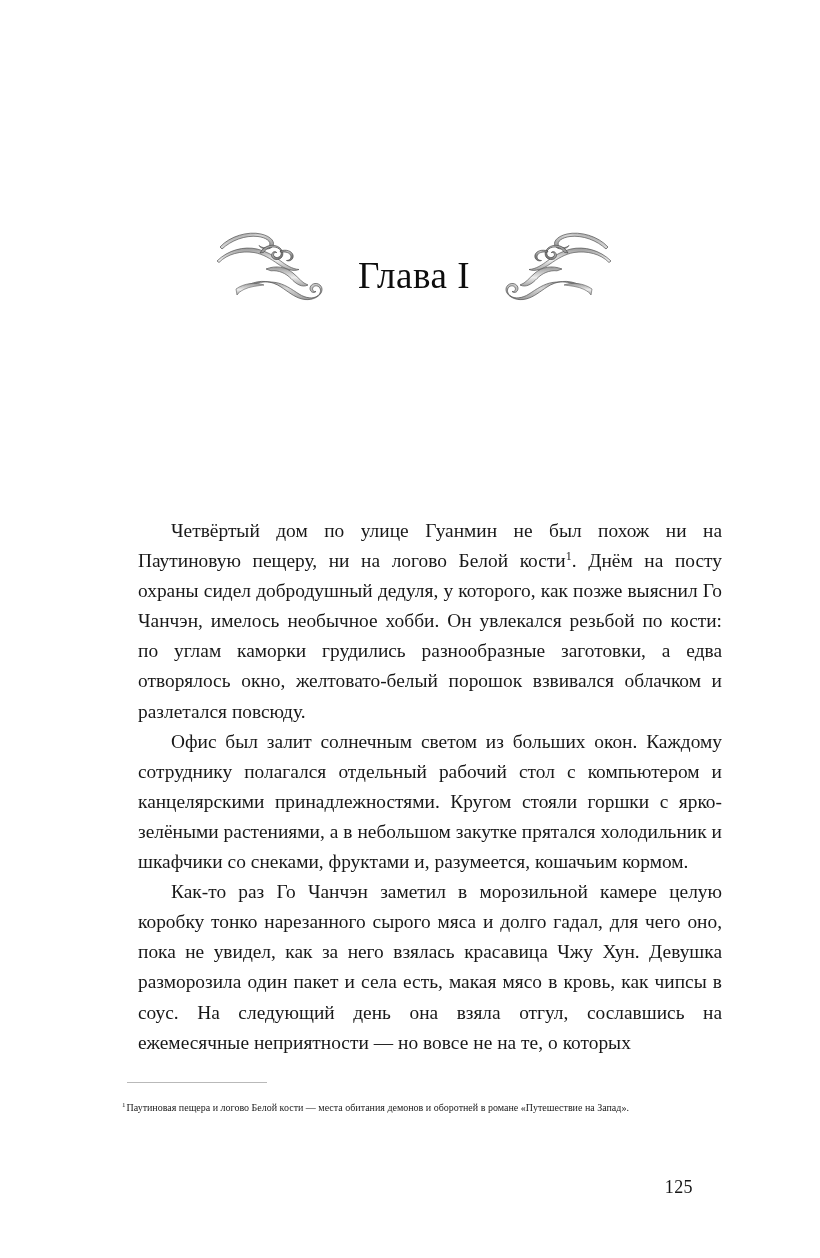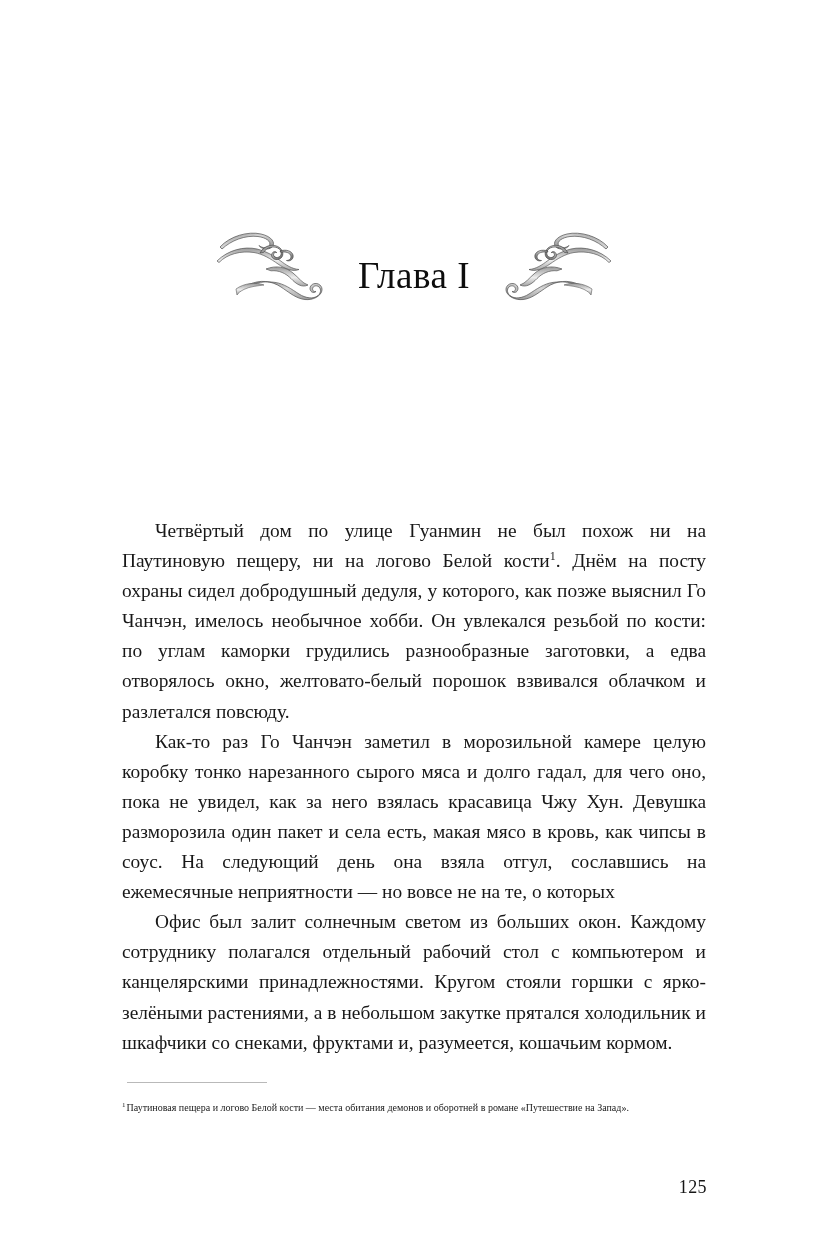--- a/index.html
+++ b/index.html
@@ -54,21 +54,21 @@
     letter-spacing: 0.5px;
     color: #0d0d0d;
     white-space: nowrap;
     padding: 0 14px;
     font-weight: 400;
   }
 
   
   .body-text {
     position: absolute;
-    left: 122px;
+    left: 138px;
     top: 516px;
     width: 584px;
   }
 
   .body-text p {
     margin: 0;
     font-size: 19.4px;
     line-height: 30.1px;
     text-align: justify;
     text-align-last: left;
@@ -108,21 +108,21 @@
   .footnote-text sup {
     font-size: 0.7em;
     vertical-align: super;
     line-height: 0;
     margin-right: 1px;
   }
 
   
   .folio {
     position: absolute;
-    right: 113px;
+    right: 127px;
     top: 1177px;
     font-size: 18px;
     color: #161616;
     letter-spacing: 0.4px;
   }
 </style>
 </head>
 <body>
 
 <div class="page">
@@ -188,22 +188,22 @@
       <path d="M66,26 C72,24 78,26 79,30 C80,34 76,37 72.5,35.5 C75.5,35.5 77.5,33.4 76.8,30.8 C76,27.8 71.6,26.2 66.8,27.4 Z" fill="url(#gR3)" stroke="#4a4a4a" stroke-width="0.7"></path>
       <path d="M52,44 C62,40 72,42 79,48 C85,53 88,58 94,60 C88,63 82,59 77,53.5 C72,48.5 65,45 57,45.8 Z" fill="url(#gR2)" stroke="#555" stroke-width="0.7"></path>
       <path d="M34,60 C46,54 58,56 67,62 C74,66.5 80,72 88,74 C96,76 104,73 107,68 C110,63 106,58 101,58.5 C97,59 95,62.5 96.5,65.5 C97.6,67.7 100.5,68.2 102,66.4 C100.3,67 98.8,66 98.6,64.4 C98.3,61.8 101,60 103.8,61.2 C107.2,62.6 107.6,67.6 104,70.6 C99.4,74.4 91.6,73.2 85,69 C77.5,64.2 70,58.6 61,57.4 C51,56 41,57.4 35.5,61.5 Z" fill="url(#gR1)" stroke="#4f4f4f" stroke-width="0.7"></path>
       <path d="M22,64 C30,58 42,57 50,60 C44,60.8 36,61.4 30,64.4 C26.5,66.2 24,68 23,70 Z" fill="url(#gR2)" stroke="#5a5a5a" stroke-width="0.6"></path>
     </svg>
 
   </div>
 
   <div class="body-text">
     <p>Четвёртый дом по улице Гуанмин не был похож ни на Паутиновую пещеру, ни на логово Белой кости<sup class="fn-ref">1</sup>. Днём на посту охраны сидел добродушный дедуля, у которого, как позже выяснил Го Чанчэн, имелось необычное хобби. Он увлекался резьбой по кости: по углам каморки грудились разнообразные заготовки, а едва отворялось окно, желтовато-белый порошок взвивался облачком и разлетался повсюду.</p>
+    <p>Офис был залит солнечным светом из больших окон. Каждому сотруднику полагался отдельный рабочий стол с компьютером и канцелярскими принадлежностями. Кругом стояли горшки с ярко-зелёными растениями, а в небольшом закутке прятался холодильник и шкафчики со снеками, фруктами и, разумеется, кошачьим кормом.</p>
     <p>Как-то раз Го Чанчэн заметил в морозильной камере целую коробку тонко нарезанного сырого мяса и долго гадал, для чего оно, пока не увидел, как за него взялась красавица Чжу Хун. Девушка разморозила один пакет и села есть, макая мясо в кровь, как чипсы в соус. На следующий день она взяла отгул, сославшись на ежемесячные неприятности — но вовсе не на те, о которых</p>
-    <p>Офис был залит солнечным светом из больших окон. Каждому сотруднику полагался отдельный рабочий стол с компьютером и канцелярскими принадлежностями. Кругом стояли горшки с ярко-зелёными растениями, а в небольшом закутке прятался холодильник и шкафчики со снеками, фруктами и, разумеется, кошачьим кормом.</p>
   </div>
 
   <div class="footnote">
     <div class="footnote-rule"></div>
     <p class="footnote-text"><sup>1</sup><span>Паутиновая пещера и логово Белой кости — места обитания демонов и оборотней в романе «Путешествие на Запад».</span></p>
   </div>
 
   <div class="folio">125</div>
 
 </div>

